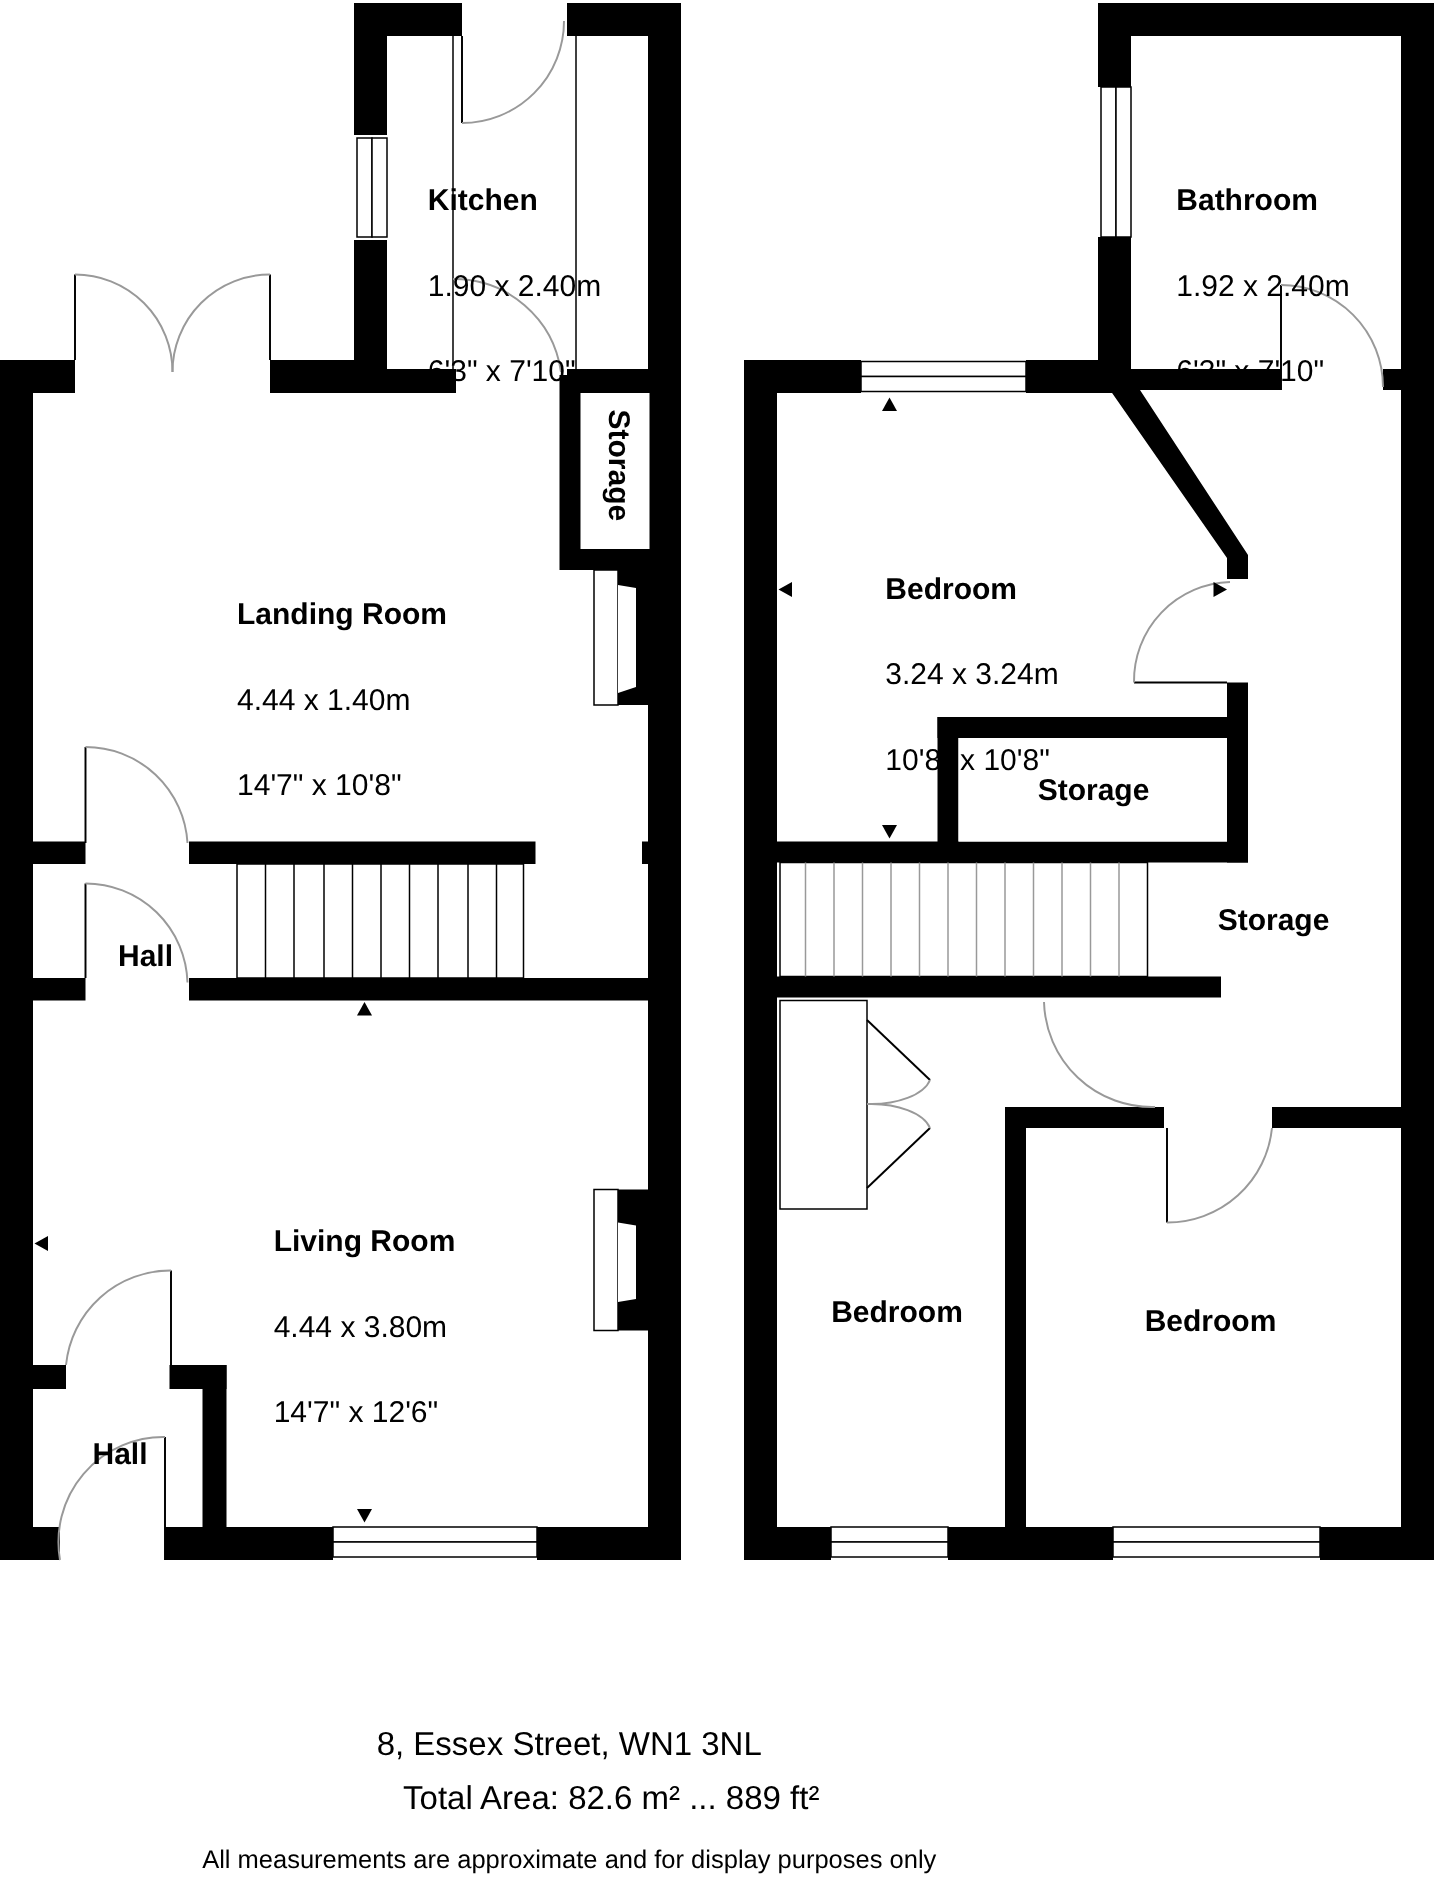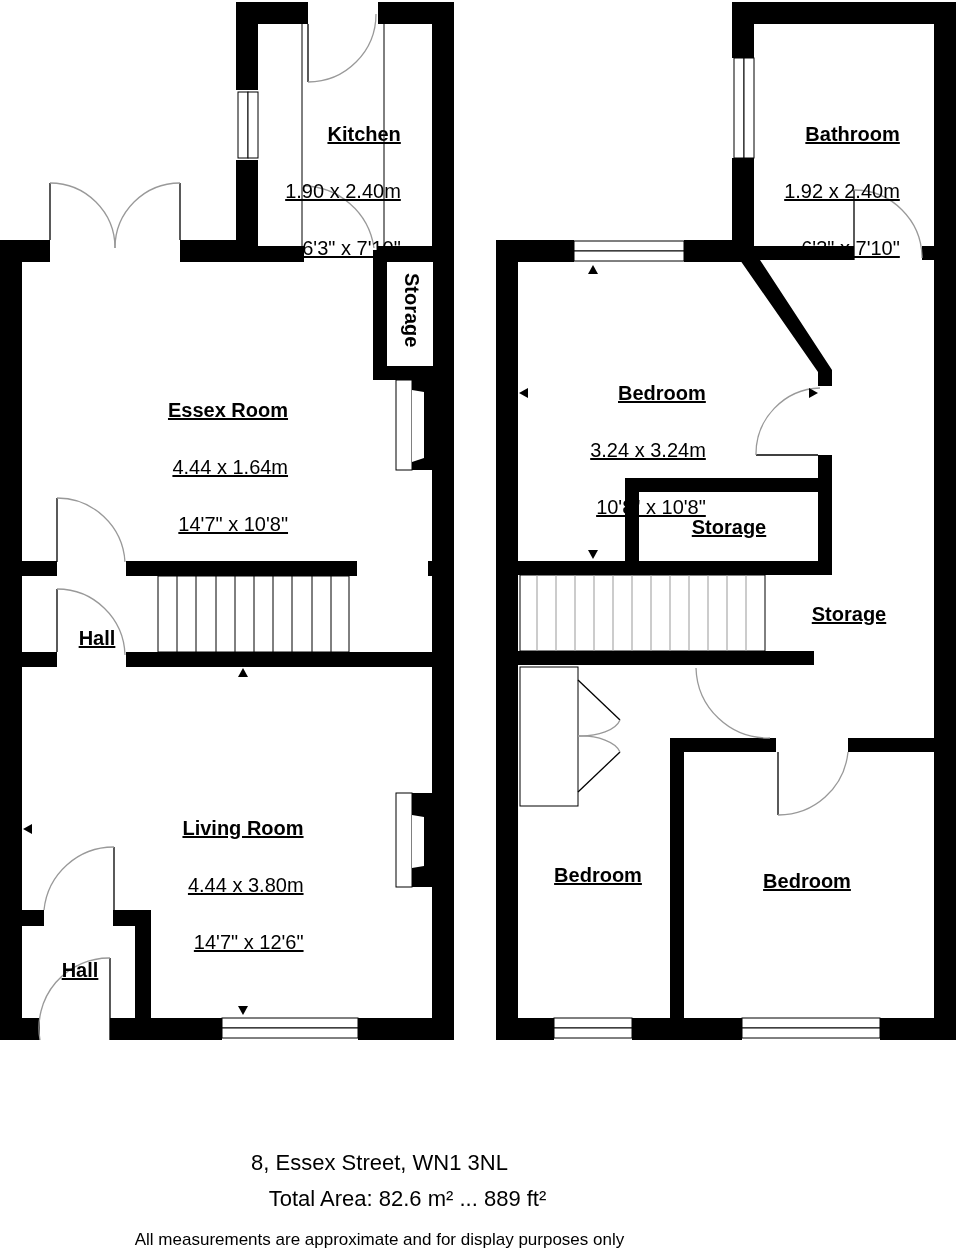--- a/index.html
+++ b/index.html
@@ -1,18 +1,18 @@
 <!DOCTYPE html>
 <html><head>
 <meta charset="utf-8">
 <style>
   html, body { margin: 0; padding: 0; background: #ffffff; }
   body { width: 958px; height: 1256px; position: relative; overflow: hidden; font-family: "Liberation Sans", sans-serif; color: #000; }
   svg.plan { position: absolute; left: 0; top: 0; }
-  .label { position: absolute; text-align: right; line-height: 27px; font-size: 20px; transform: translateX(-50%); white-space: nowrap; text-decoration: underline; }
+  .label { position: absolute; text-align: left; line-height: 27px; font-size: 20px; transform: translateX(-50%); white-space: nowrap; }
   .label .name { font-weight: bold; display: block; }
   .label .dim { display: block; margin-top: 30px; }
   .vert { position: absolute; font-weight: bold; font-size: 20px; transform-origin: left top; transform: rotate(90deg); white-space: nowrap; }
   .footer { position: absolute; left: 0; width: 759px; text-align: center; }
   .addr { top: 1150px; font-size: 22px; padding-left: 0px; }
   .area { top: 1186px; font-size: 22px; padding-left: 28px; }
   .note { top: 1230px; font-size: 17px; }
 </style>
 </head>
 <body>
@@ -209,22 +209,22 @@
     <polygon points="593,559 588,550 598,550"></polygon>
   </g>
 </svg>
 
 <div class="label" style="left:343px; top:121px;">
   <span class="name">Kitchen</span>
   <span class="dim">1.90 x 2.40m</span>
   <span class="dim">6'3" x 7'10"</span>
 </div>
 <div class="label" style="left:228px; top:397px;">
-  <span class="name">Essex Room</span>
-  <span class="dim">4.44 x 1.64m</span>
+  <span class="name">Landing Room</span>
+  <span class="dim">4.44 x 1.40m</span>
   <span class="dim">14'7" x 10'8"</span>
 </div>
 <div class="vert" style="left:423px; top:273px;">Storage</div>
 <div class="label" style="left:97px; top:597px;margin-top:28px;">
   <span class="name">Hall</span>
 </div>
 <div class="label" style="left:243px; top:815px;">
   <span class="name">Living Room</span>
   <span class="dim">4.44 x 3.80m</span>
   <span class="dim">14'7" x 12'6"</span>

